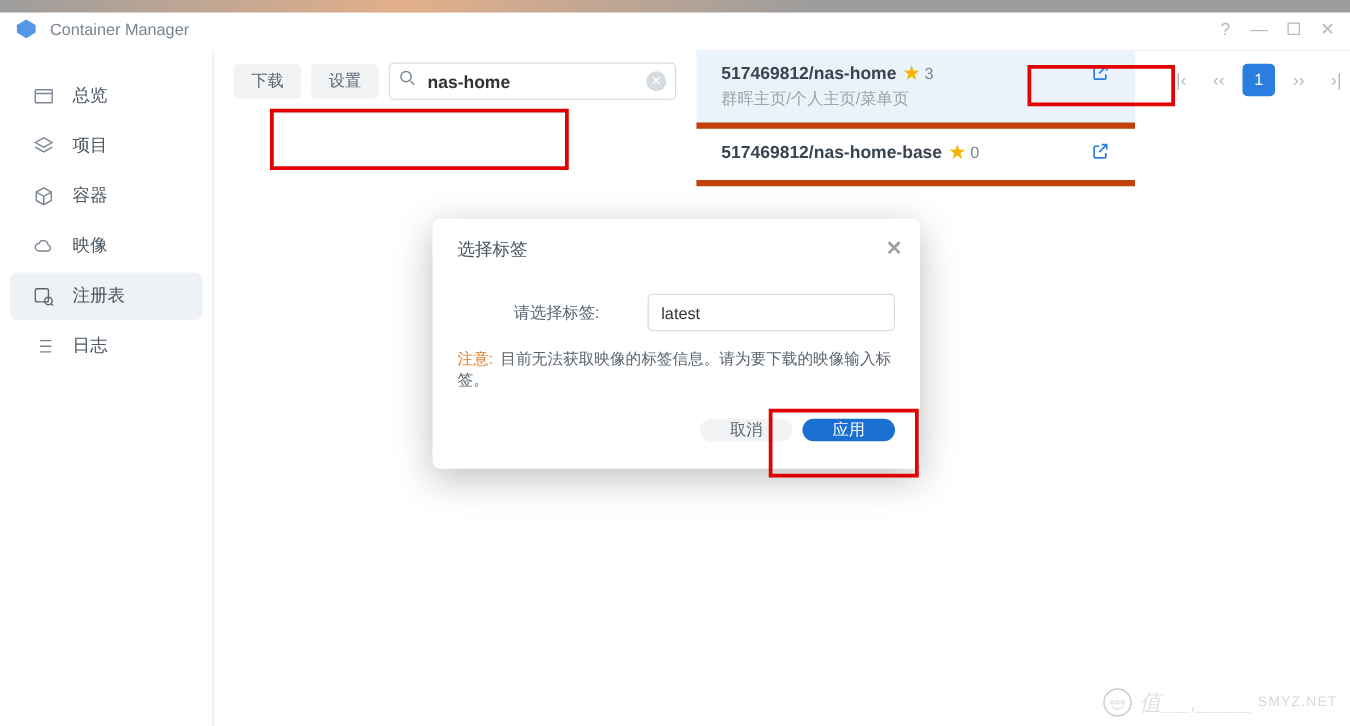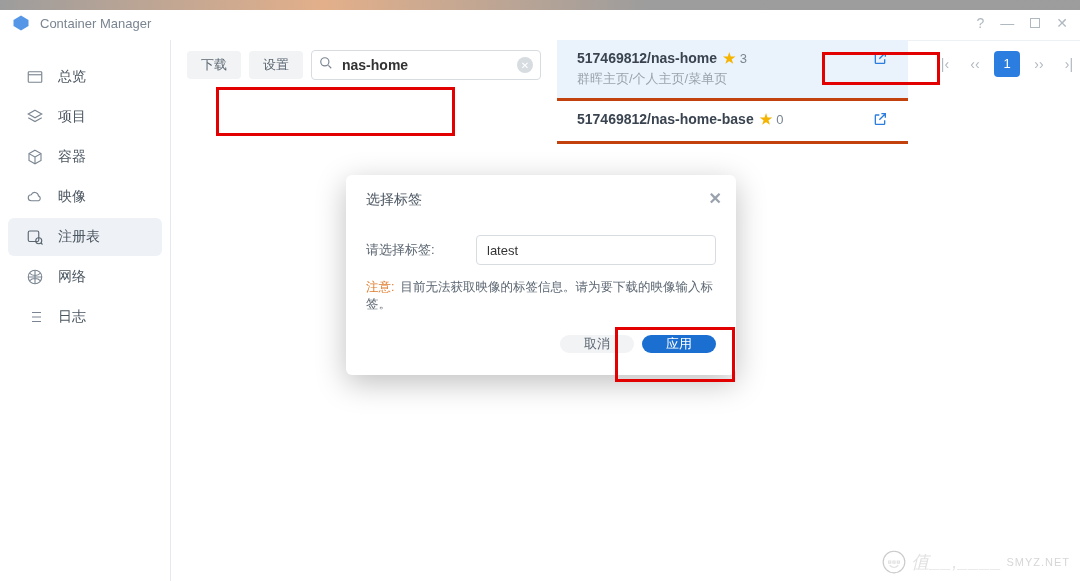--- a/index.html
+++ b/index.html
@@ -31,42 +31,42 @@
   .toolbar { height: 50px; display: flex; align-items: center; padding: 0 16px; gap: 8px; }
   .tool-btn { background: #f1f3f5; color: #5a6570; border: none; border-radius: 4px; height: 28px; padding: 0 14px; font-size: 13px; cursor: pointer; }
   .searchwrap { margin-left: auto; position: relative; }
   .searchbox { width: 230px; height: 30px; border: 1px solid #d7dce1; border-radius: 4px; padding: 0 28px 0 30px; font-size: 14px; color: #333; outline: none; font-weight: 600; }
   .searchbox::placeholder { font-weight: normal; }
   .search-ico { position: absolute; left: 8px; top: 50%; transform: translateY(-50%); color: #7a8591; }
   .search-clear { position: absolute; right: 8px; top: 50%; transform: translateY(-50%); width: 16px; height: 16px; border-radius: 50%; background: #d7dce1; display: flex; align-items: center; justify-content: center; color: #fff; font-size: 10px; cursor: pointer; }
 
   
   .list { flex: 1; overflow: auto; }
-  .row { display: flex; padding: 10px 20px; border-bottom: 3px solid #c2410c; position: relative; }
+  .row { display: flex; padding: 10px 20px; border-bottom: 5px solid #c2410c; position: relative; }
   .row.selected { background: #eaf3fb; }
   .row .txt { flex: 1; }
   .row .name { font-size: 14px; color: #3a4450; font-weight: 600; display: flex; align-items: center; gap: 6px; }
   .row .desc { font-size: 13px; color: #9aa3ad; margin-top: 4px; }
   .row .star { color: #f5b400; font-size: 14px; }
   .row .starcount { color: #7a8591; font-weight: normal; font-size: 13px; margin-left: -2px;}
   .row .ext { color: #2b7de0; }
   .row .ext svg { width: 16px; height: 16px; stroke: currentColor; fill: none; stroke-width: 2; }
 
   
   .pager { height: 46px; border-top: 1px solid #eef1f4; display: flex; align-items: center; padding-left: 26px; gap: 8px; color: #b0b8c0; font-size: 14px; }
   .pager .pgbtn { width: 22px; text-align: center; cursor: pointer; }
   .pager .pgnum { background: #2b7de0; color: #fff; border-radius: 4px; height: 26px; width: 26px; display: flex; align-items: center; justify-content: center; font-size: 13px; }
 
   
   .modal { position: absolute; left: 346px; top: 175px; width: 390px; background: #fff; border-radius: 6px; box-shadow: 0 8px 30px rgba(0,0,0,0.25); z-index: 100; padding: 16px 20px 22px 20px; }
   .modal .mtitle { font-size: 14px; color: #4a5560; }
   .modal .mclose { position: absolute; right: 14px; top: 14px; color: #9aa3ad; font-size: 16px; cursor: pointer; font-weight: bold; }
   .modal .mbody { margin-top: 26px; }
   .modal .formrow { display: flex; align-items: center; gap: 20px; }
-  .modal .flabel { width: 90px; font-size: 13px; color: #5a6570; }
+  .modal .flabel { width: 90px; font-size: 13px; color: #5a6570; margin-left: 45px; }
   .modal .finput { flex: 1; height: 30px; border: 1px solid #d7dce1; border-radius: 4px; padding: 0 10px; font-size: 13px; color: #333; outline: none; }
   .modal .note { margin-top: 14px; font-size: 12.5px; color: #5a6570; }
   .modal .note .warn { color: #e07b2b; margin-right: 6px; }
   .modal .mfooter { margin-top: 22px; display: flex; justify-content: flex-end; gap: 8px; }
   .modal .btn { height: 18px; padding: 0 24px; border-radius: 15px; border: none; font-size: 13px; cursor: pointer; }
   .modal .btn.cancel { background: #f1f3f5; color: #5a6570; }
   .modal .btn.apply { background: #1a6fd1; color: #fff; }
 
   .hl-box { position: absolute; border: 3px solid #e30000; z-index: 200; pointer-events: none; }
 
@@ -136,29 +136,20 @@
             <rect x="3" y="4" width="14" height="14" rx="2"></rect>
             <circle cx="17" cy="17" r="4"></circle>
             <path d="M20 20l2 2"></path>
           </svg>
         </span>
       <span>注册表</span>
     </div>
     <div class="nav-item">
       <span class="icon">
           <svg viewBox="0 0 24 24">
-            <circle cx="12" cy="12" r="9"></circle>
-            <path d="M12 3v18M3 12h18M5 7c3 4 11 4 14 0M5 17c3-4 11-4 14 0"></path>
-          </svg>
-        </span>
-      <span>网络</span>
-    </div>
-    <div class="nav-item">
-      <span class="icon">
-          <svg viewBox="0 0 24 24">
             <path d="M8 6h12M8 12h12M8 18h12M4 6h.01M4 12h.01M4 18h.01"></path>
           </svg>
         </span>
       <span>日志</span>
     </div>
   </div>
 
   <div class="main">
     <div class="toolbar">
       <button class="tool-btn">下载</button>

